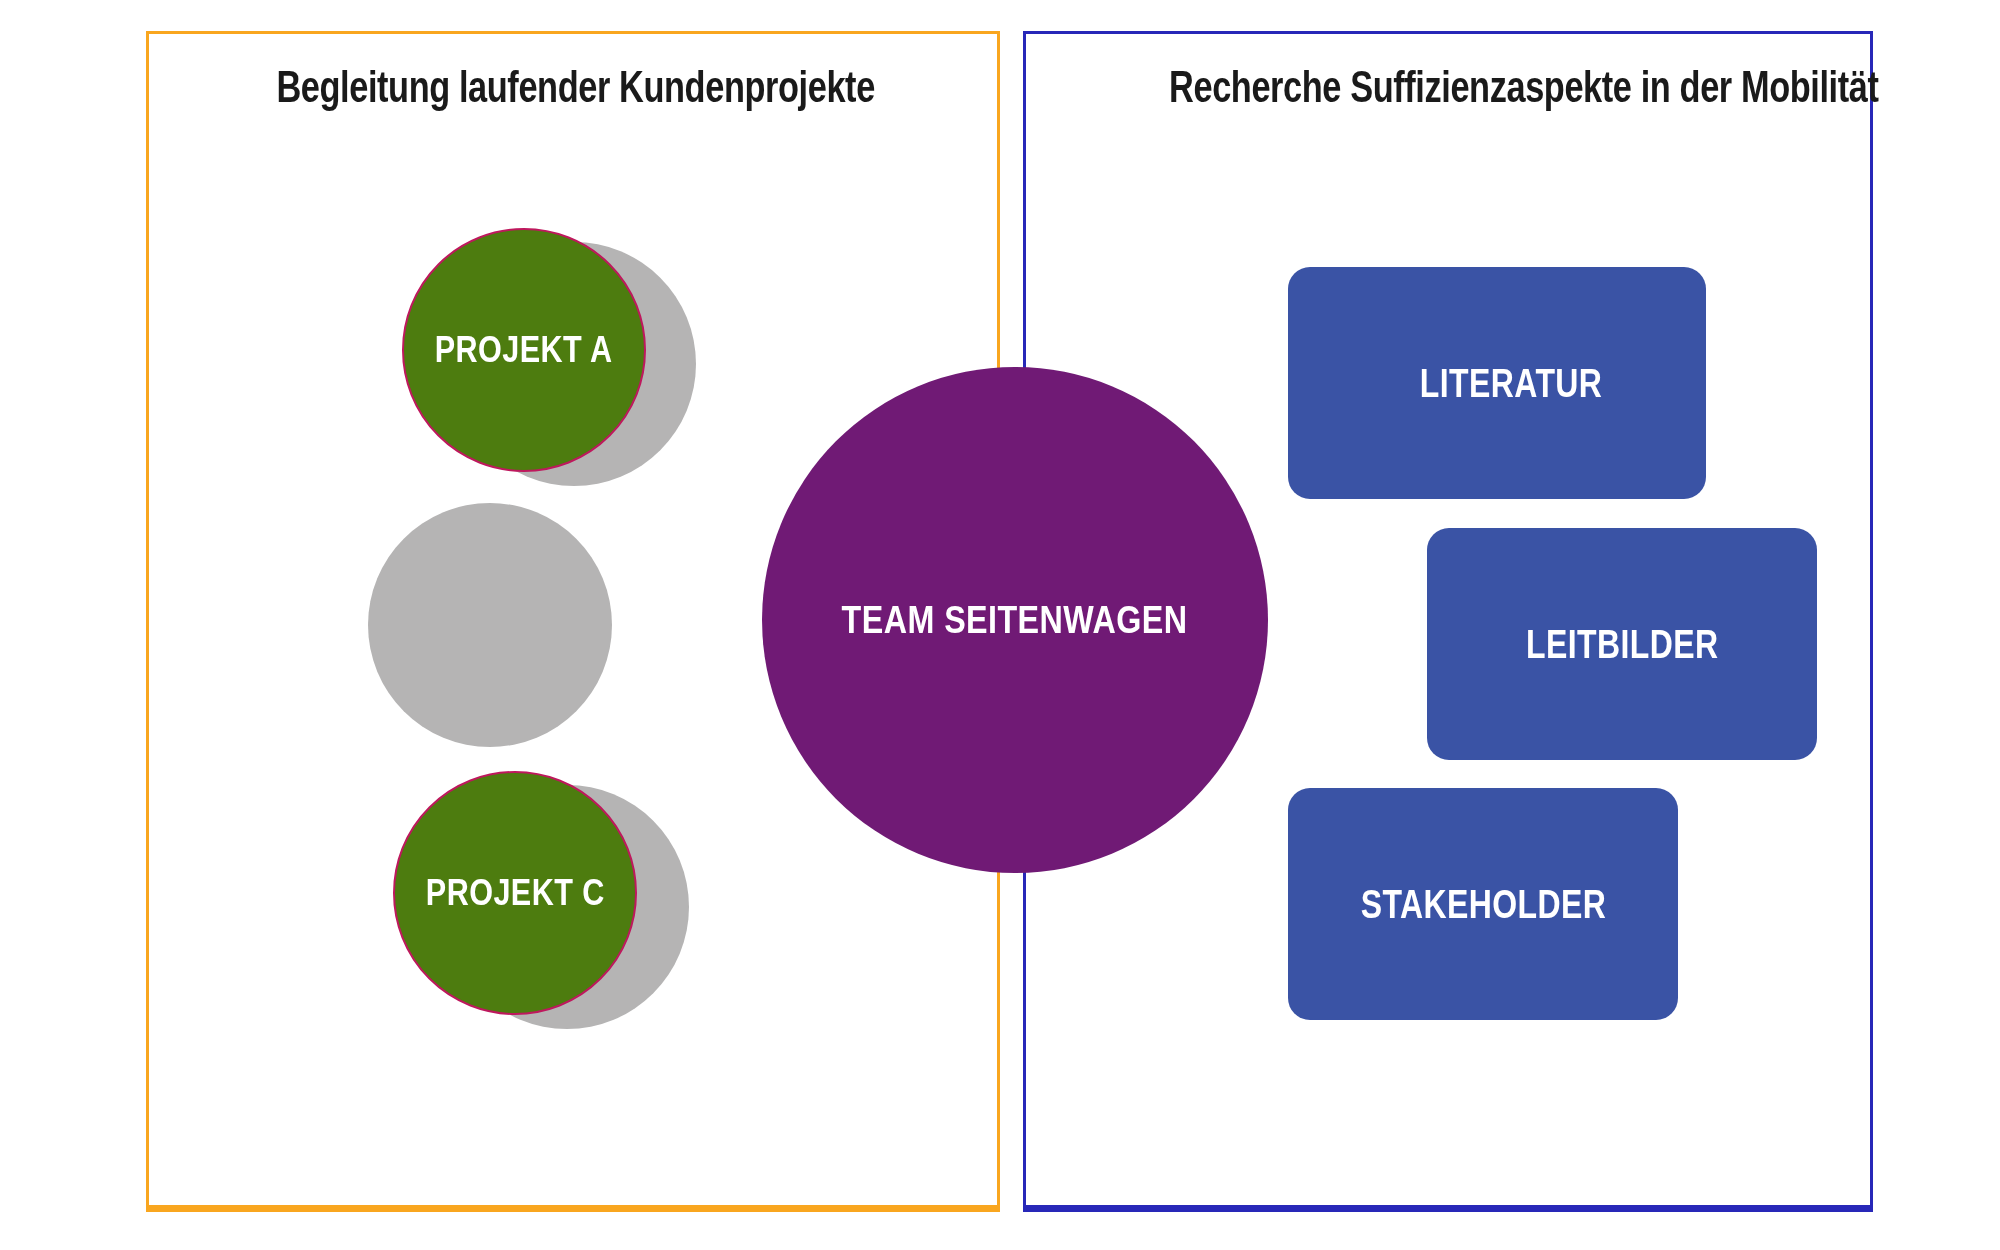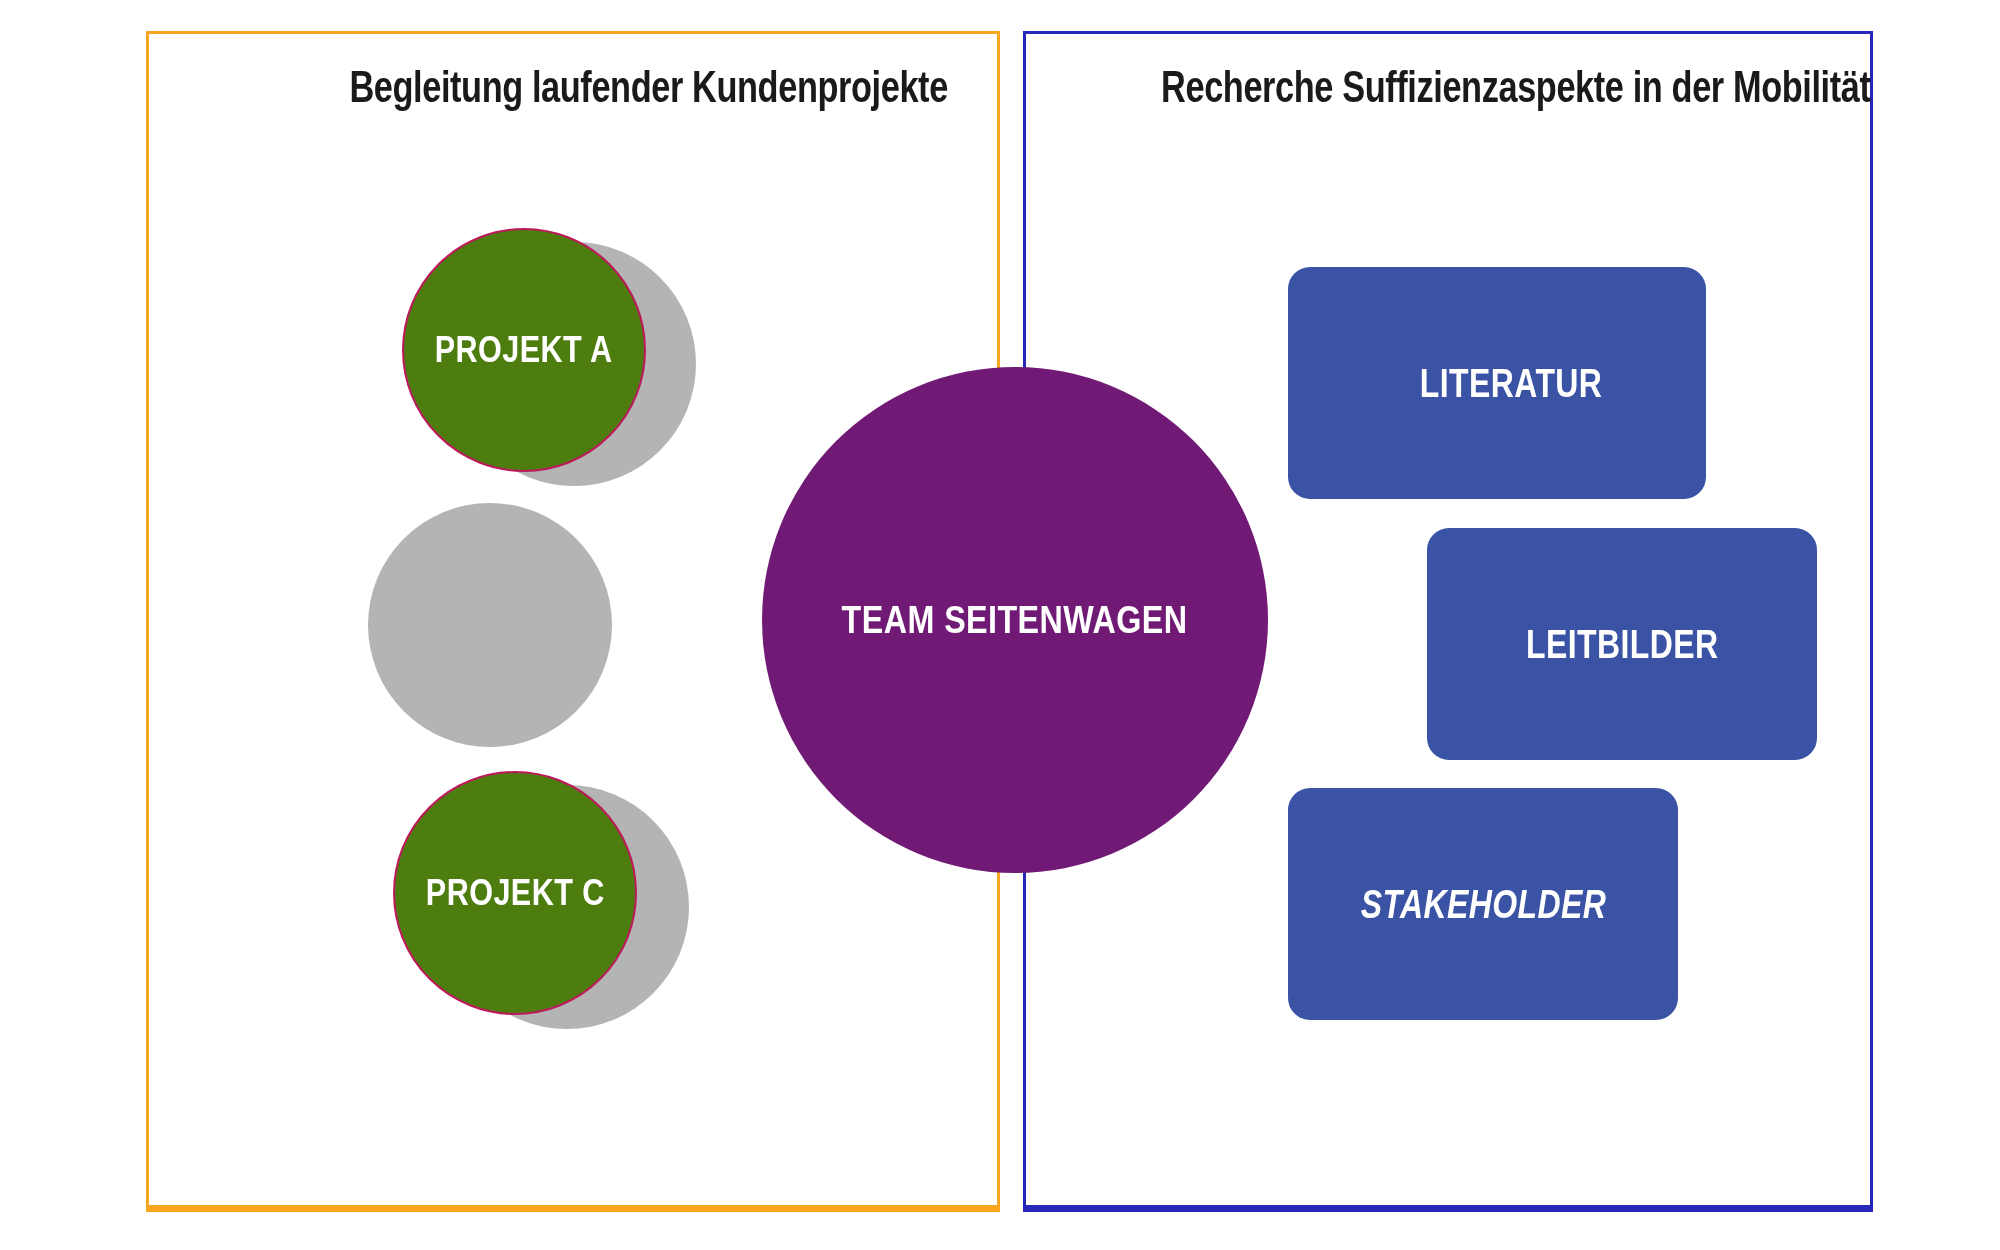--- a/index.html
+++ b/index.html
@@ -31,23 +31,23 @@
   }
   .panel.right {
     left: 1023px;
     width: 850px;
     border: 3px solid #2828B8;
     border-bottom-width: 7px;
   }
   .panel-title {
     position: absolute;
     top: 28px;
-    left: 0;
+    left: 8px;
     width: 100%;
-    text-align: right;
+    text-align: left;
     font-size: 44px;
     font-weight: bold;
     color: #1A1A1A;
     letter-spacing: -0.5px;
     white-space: nowrap;
     padding-left: 35px;
   }
   .panel-title > span {
     display: inline-block;
     transform: scaleX(0.78);
@@ -118,21 +118,21 @@
     color: #ffffff;
     font-weight: bold;
     font-size: 40px;
     letter-spacing: 0.5px;
     white-space: nowrap;
     transform: scaleX(0.8);
     transform-origin: center;
   }
   .box-literatur   { left: 1288px; top: 267px; padding-left: 28px; }
   .box-leitbilder  { left: 1427px; top: 528px; }
-  .box-stakeholder { left: 1288px; top: 788px; font-style: italic; }
+  .box-stakeholder { left: 1288px; top: 788px; }
 
   .shadow-a { left: 452px; top: 242px; }
   .shadow-b { left: 368px; top: 503px; }
   .shadow-c { left: 445px; top: 785px; }
   .circle-a { left: 402px; top: 228px; }
   .circle-b { left: 318px; top: 489px; }
   .circle-c { left: 393px; top: 771px; }
 </style>
 </head>
 <body>

